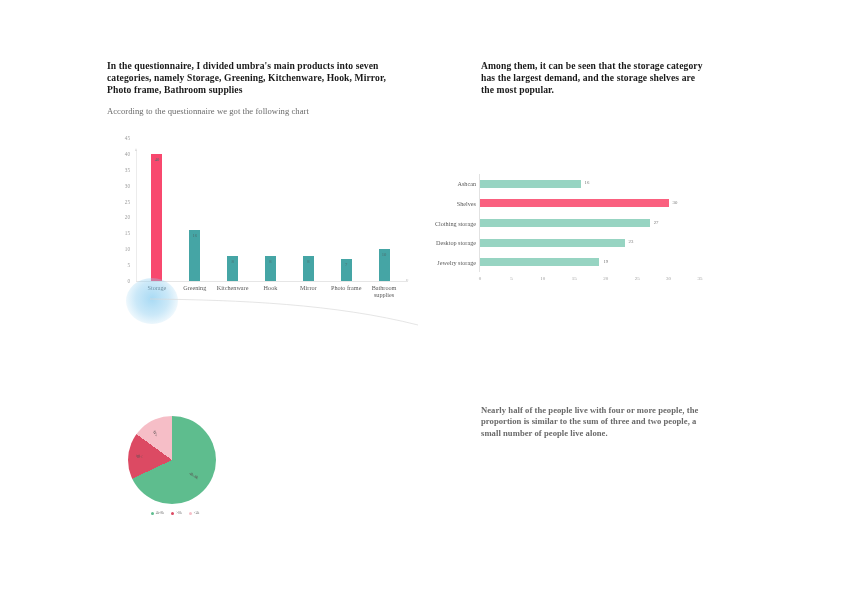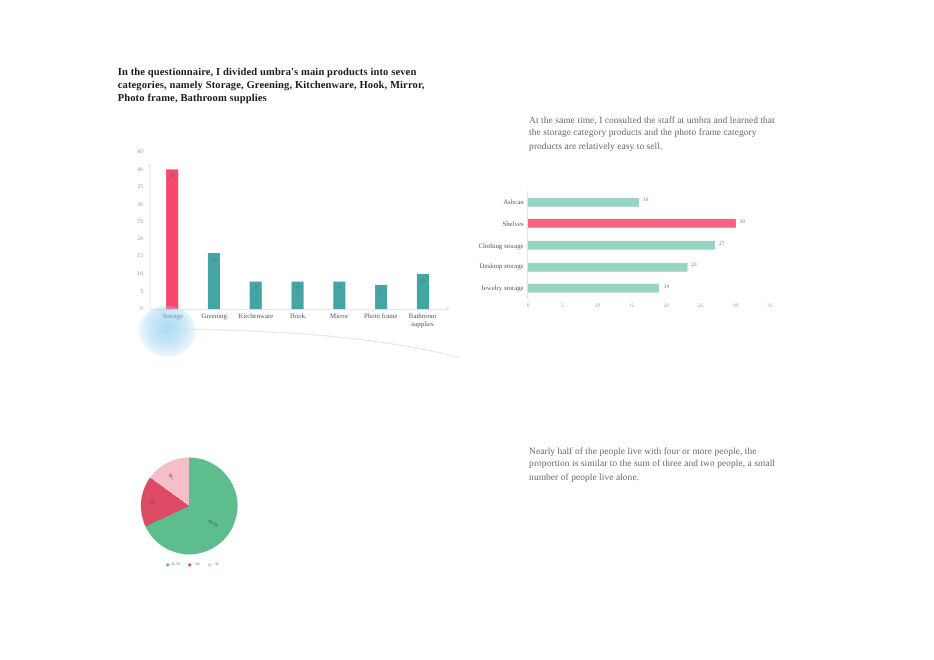--- a/index.html
+++ b/index.html
@@ -29,21 +29,21 @@
     color:#6a6a6a;
     letter-spacing:.05px;
   }
 
   #head-left{position:absolute;left:107px;top:60px;width:286px;}
   #sub-left{position:absolute;left:107px;top:106px;width:286px;}
   #head-right{position:absolute;left:481px;top:60px;width:228px;}
   #sub-right{position:absolute;left:481px;top:104px;width:232px;}
   #txt-bl{position:absolute;left:107px;top:365px;width:235px;}
   #txt-br1{position:absolute;left:481px;top:365px;width:230px;}
-  #txt-br2{position:absolute;left:481px;top:405px;width:230px;}
+  #txt-br2{position:absolute;left:481px;top:405px;width:230px;font-weight:bold;}
 
   
   #vbar{position:absolute;left:110px;top:134px;width:300px;height:185px;}
   .vb-axis-lbl{
     position:absolute;
     font-family:"Liberation Serif", serif;
     font-size:5.2px;color:#9a9a9a;
     text-align:right;width:14px;
   }
   .vb-plot{position:absolute;left:28px;top:4px;width:265px;height:143px;}
@@ -133,22 +133,23 @@
   .pl-item{display:flex;align-items:center;gap:2px;}
   .pl-dot{width:3px;height:3px;border-radius:50%;display:inline-block;}
   .pl-txt{font-family:"Liberation Serif", serif;font-size:3.6px;color:#7b7b7b;}
 </style>
 </head>
 <body>
 
 <div class="page">
 
   <div id="head-left" class="txt-bold">In the questionnaire, I divided umbra's main products into seven categories, namely Storage, Greening, Kitchenware, Hook, Mirror, Photo frame, Bathroom supplies</div>
-
-  <div id="sub-right" class="txt-body"> At the same time, I consulted the staff at umbra and learned that the storage category products and the photo frame category products are relatively easy to sell.</div>
+  <div id="sub-left" class="txt-body">According to the questionnaire we got the following chart</div>
+
+  <div id="head-right" class="txt-bold">Among them, it can be seen that the storage category has the largest demand, and the storage shelves are the most popular.</div>
 
   <div id="txt-br2" class="txt-body">Nearly half of the people live with four or more people, the proportion is similar to the sum of three and two people, a small number of people live alone.</div>
 
   <div id="vbar">
     <div class="vb-yline"></div>
     <div class="vb-baseline"></div>
     <div class="vb-arrow-x"></div>
     <div class="vb-arrow-y"></div>
     <div id="vb-yticks">
         <div class="vb-axis-lbl" style="left: 6px; top: 144px;">0</div>

